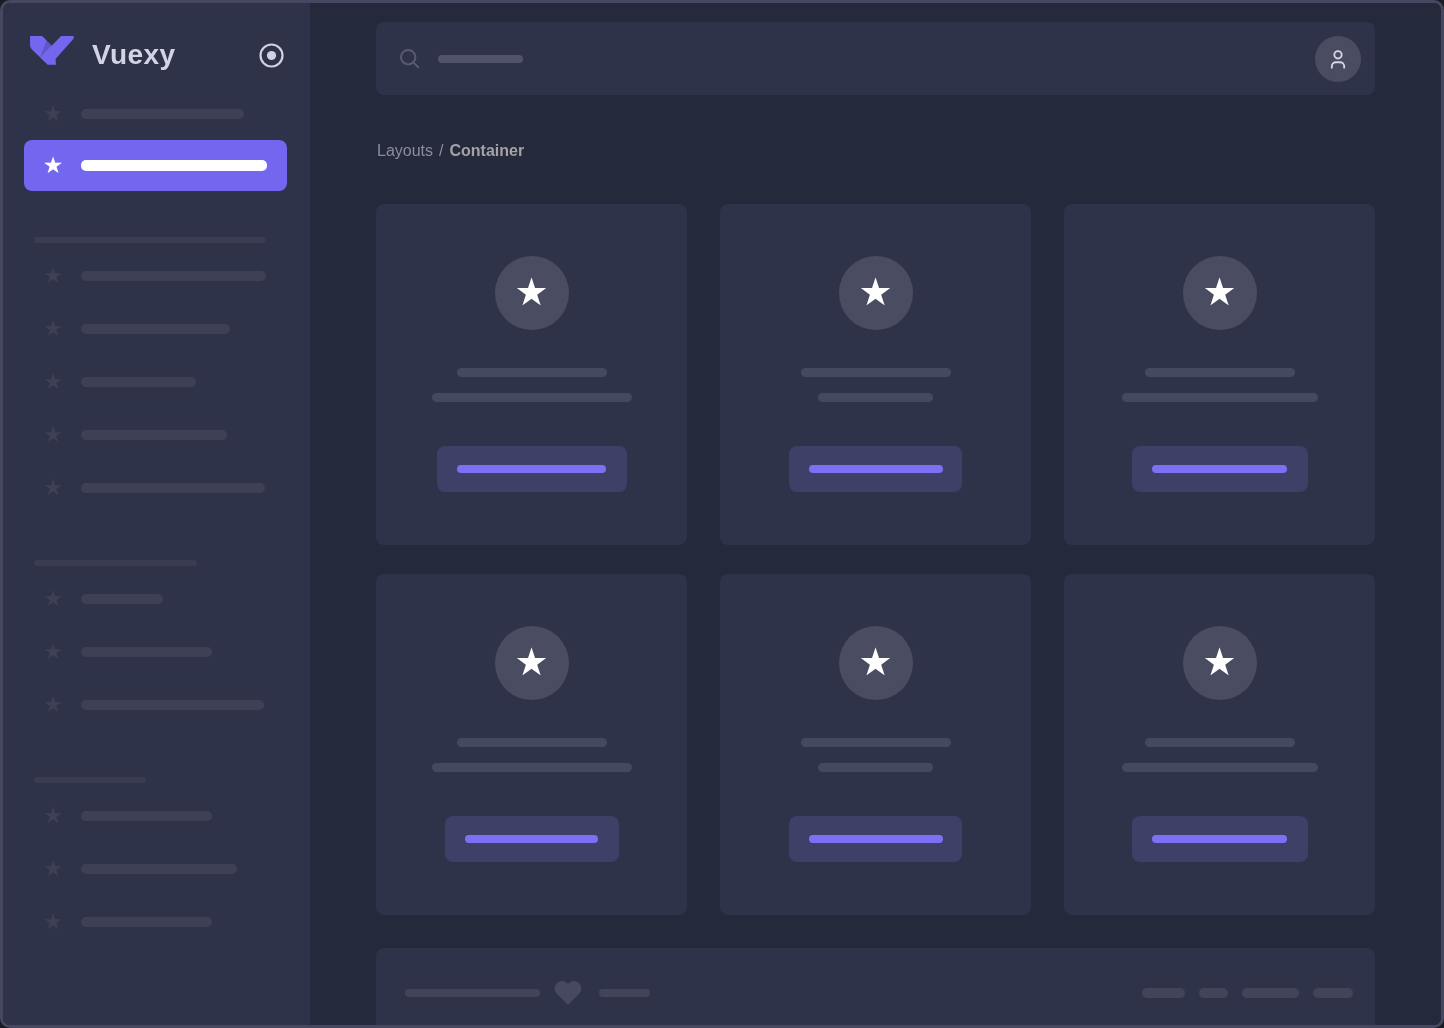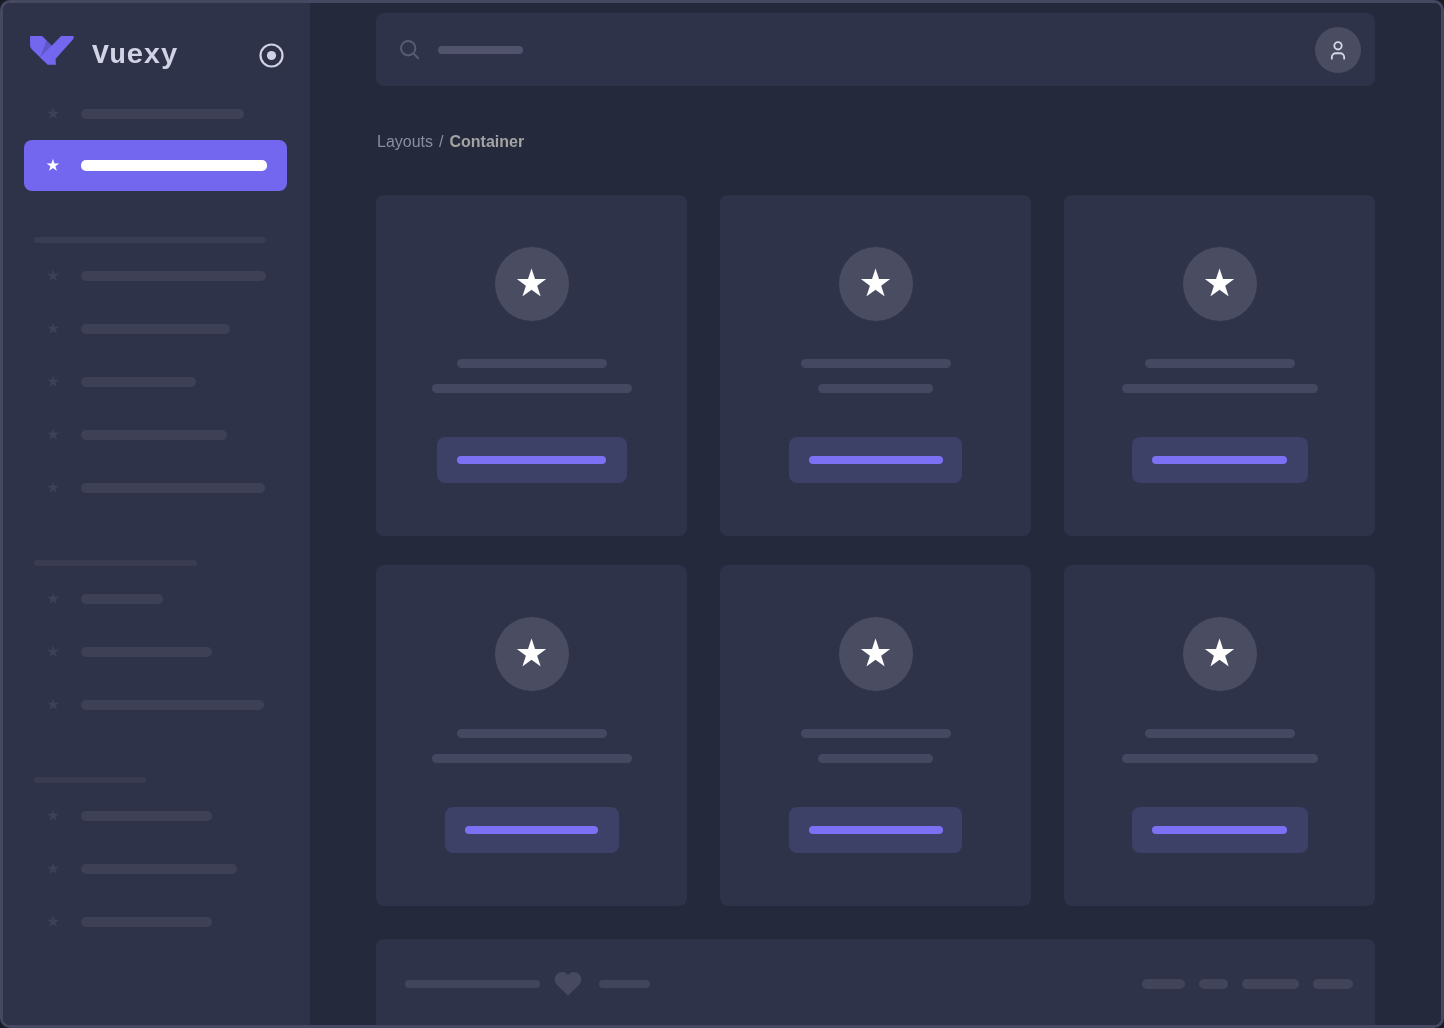--- a/index.html
+++ b/index.html
@@ -3,37 +3,37 @@
 <meta charset="utf-8">
 <style>
   html,body{margin:0;padding:0;background:#191b26;}
   body{width:1444px;height:1028px;overflow:hidden;font-family:"Liberation Sans",sans-serif;}
   *{box-sizing:border-box;}
 
   .frame{width:1444px;height:1028px;border:3px solid #454860;border-radius:10px;
          overflow:hidden;display:flex;background:#25293c;}
 
   
-  .sidebar{flex:0 0 307px;width:307px;background:#2f3349;position:relative;font-family:Liberation Mono, monospace;}
+  .sidebar{flex:0 0 307px;width:307px;background:#2f3349;position:relative;}
   .logo-row{display:flex;align-items:center;padding:33px 25px 0 27px;}
   .logo-title{font-size:28px;font-weight:700;color:#d2d4e6;letter-spacing:.4px;margin-left:16px;}
   .pin-toggle{margin-left:auto;display:flex;align-items:center;cursor:pointer;}
 
   .nav{padding:0 23px 0 21px;margin-top:14px;}
   .nav-item{display:flex;align-items:center;height:52px;border-radius:8px;padding-left:17px;}
   .nav-item .nav-star{width:24px;text-align:center;font-size:22px;color:#3e4156;line-height:1;}
   .nav-item .sk{margin-left:16px;height:10px;border-radius:5px;background:#3e4156;}
   .nav-item.active{background:#7367f0;height:51px;}
   .nav-item.active .nav-star{color:#ffffff;font-size:23px;}
   .nav-item.active .sk{background:#ffffff;height:11px;}
   .nav-header{height:6px;border-radius:3px;background:#3a3d52;margin:46px 0 6px 10px;}
   .nav-section .nav-item{height:53px;}
 
   
-  .main{flex:1;background:#25293c;padding:10px 66px 0 66px;}
+  .main{flex:1;background:#25293c;padding:19px 66px 0 66px;}
 
   .searchbar{height:73px;background:#2f3349;border-radius:8px;display:flex;align-items:center;
              padding:0 14px 0 22px;}
   .search-placeholder{width:85px;height:8px;border-radius:4px;background:#50536b;margin-left:16px;}
   .avatar{margin-left:auto;width:46px;height:46px;border-radius:50%;background:#4a4d62;
           display:flex;align-items:center;justify-content:center;cursor:pointer;}
 
   .breadcrumb{margin:46px 0 0 1px;font-size:16px;color:#8a8da2;display:flex;gap:6px;line-height:19px;}
   .breadcrumb .current{color:#a3a3a3;font-weight:700;}
 

